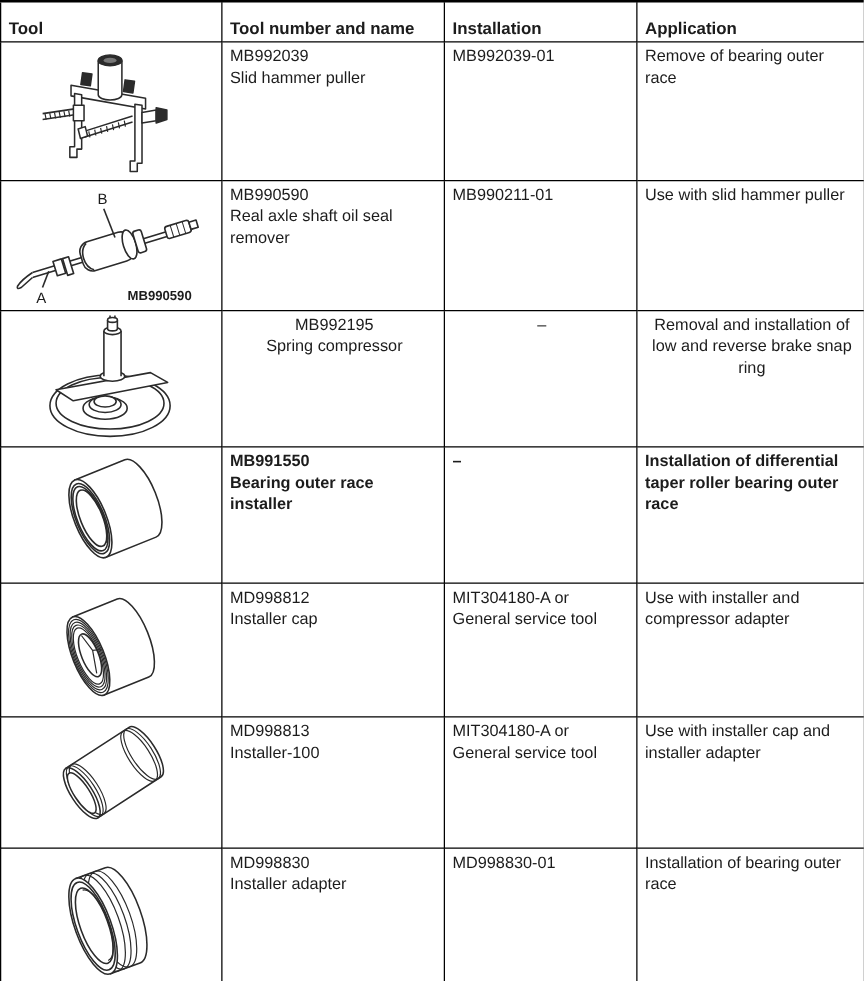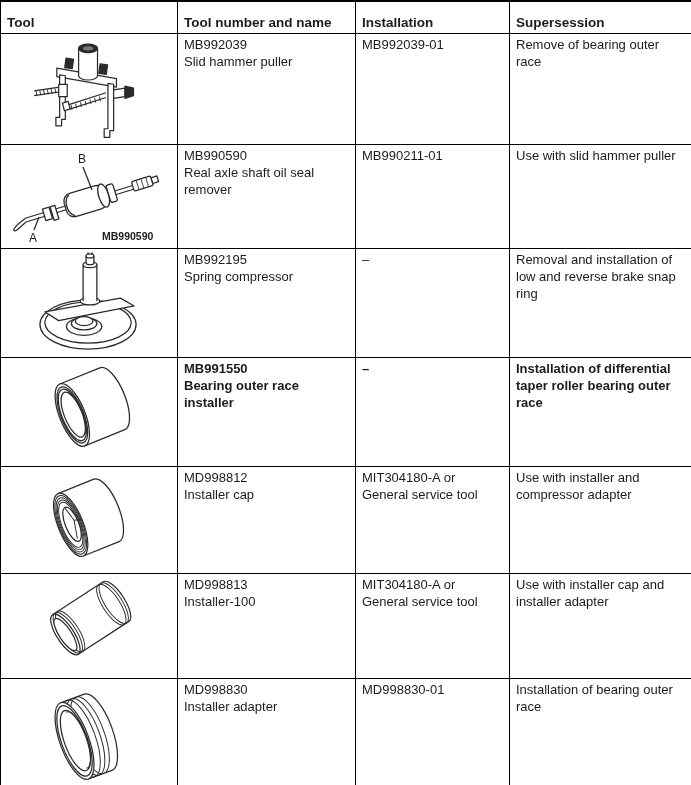--- a/index.html
+++ b/index.html
@@ -33,21 +33,21 @@
   }
   th {
     text-align: left;
     font-weight: bold;
     font-size: 13.5px;
     height: 21px;
     padding-top: 12px;
   }
   tr.r1 { height: 110px; border-radius: 15px; }
   tr.r2 { height: 104px; }
-  tr.r3 { height: 107px; }
+  tr.r3 { height: 107px; text-align: center; }
   tr.r4 { height: 107px; font-weight: bold; }
   tr.r5 { height: 105px; }
   tr.r6 { height: 103px; border-radius: 31px; }
   tr.r7 { height: 119px; }
   td.tool-cell {
     text-align: center;
     vertical-align: middle;
     padding: 2px;
   }
   svg { display: block; margin: 0 auto; }
@@ -67,21 +67,21 @@
     <col class="c-tool">
       <col class="c-name">
       <col class="c-super">
       <col class="c-app">
   </colgroup>
   <thead>
     <tr>
       <th>Tool</th>
       <th>Tool number and name</th>
       <th>Installation</th>
-      <th>Supersession</th>
+      <th>Application</th>
     </tr>
   </thead>
   <tbody>
 
     <tr class="r1">
       <td class="tool-cell">
         <svg width="150" height="106" viewBox="0 0 150 112">
           <g stroke="#2b2b2b" stroke-width="1.3" fill="none" stroke-linejoin="round">
             <path d="M41,34 L104,45 L104,54 L41,43 Z" fill="#fff"></path>
             <path d="M44,41 L44,86 L40,86 L40,95 L46,95 L46,88 L50,88 L50,42 Z" fill="#fff"></path>

